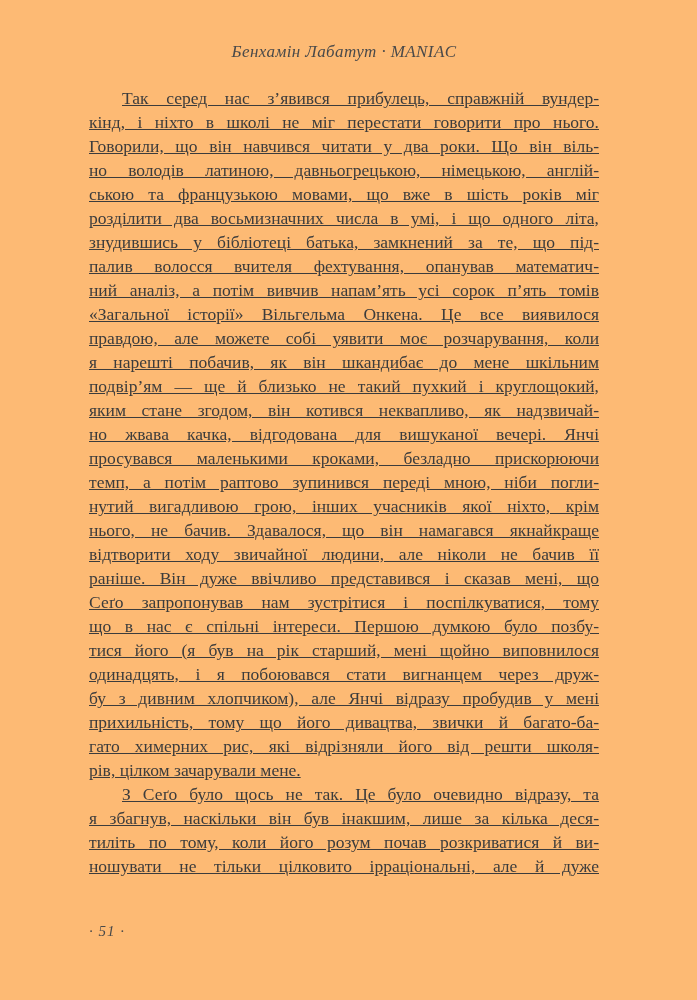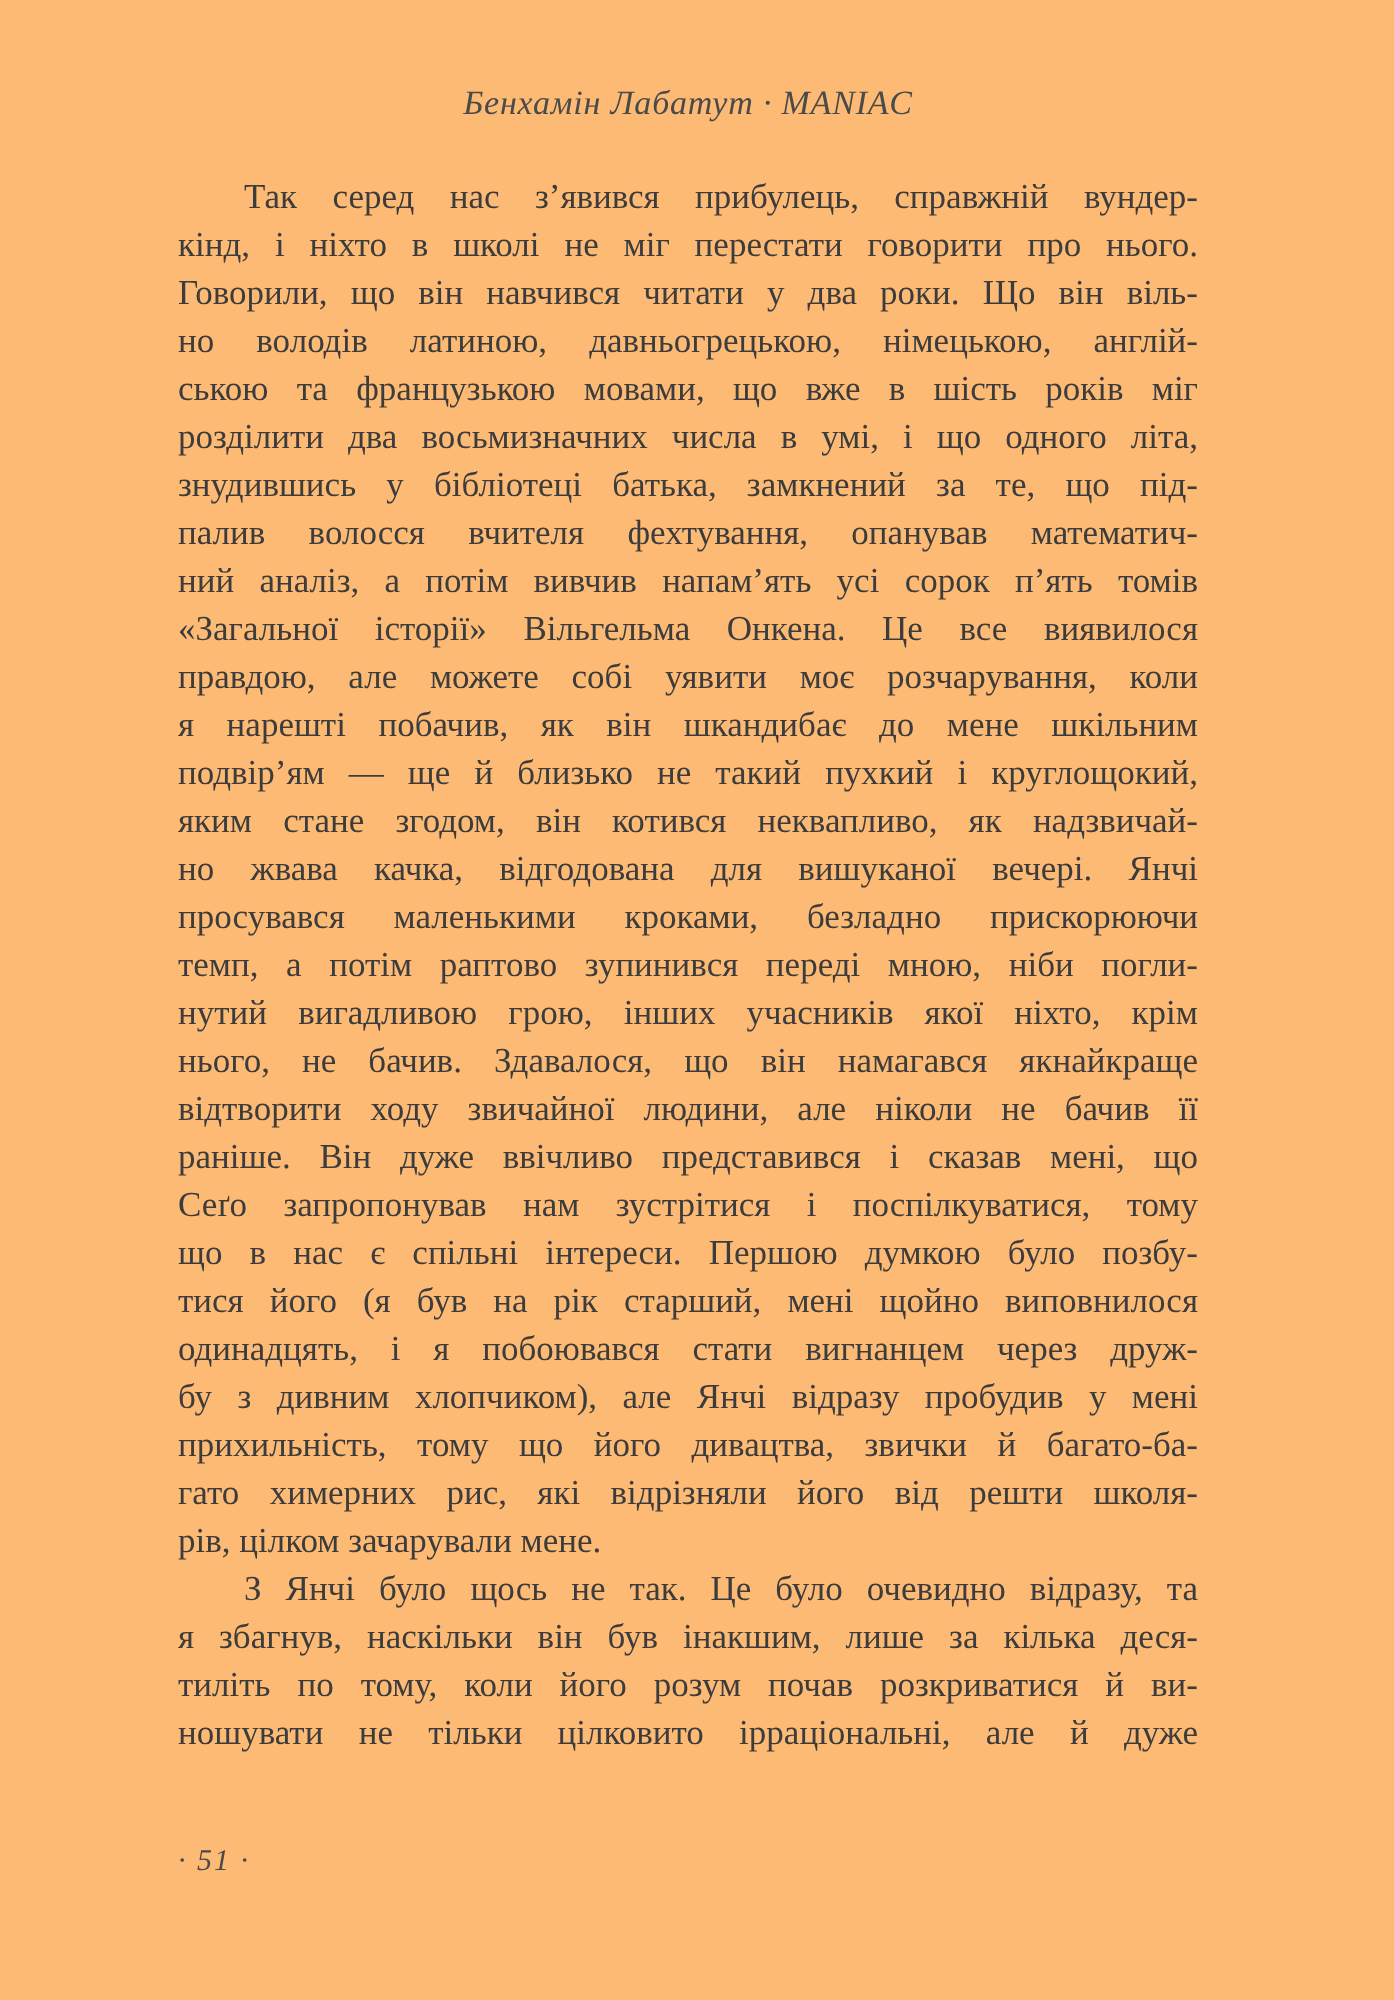--- a/index.html
+++ b/index.html
@@ -27,20 +27,21 @@
     color: #4a4a4a;
   }
   .text-block {
     position: absolute;
     left: 89px;
     top: 86px;
     width: 510px;
     font-size: 17.5px;
     line-height: 24px;
     color: #3c3c3c;
+    text-decoration: underline;
   }
   .line {
     text-align: justify;
     text-align-last: justify;
     height: 24px;
     overflow: hidden;
   }
   .line.indent {
     text-indent: 33px;
   }
@@ -88,20 +89,20 @@
       <div class="line">відтворити ходу звичайної людини, але ніколи не бачив її</div>
       <div class="line">раніше. Він дуже ввічливо представився і сказав мені, що</div>
       <div class="line">Сеґо запропонував нам зустрітися і поспілкуватися, тому</div>
       <div class="line">що в нас є спільні інтереси. Першою думкою було позбу-</div>
       <div class="line">тися його (я був на рік старший, мені щойно виповнилося</div>
       <div class="line">одинадцять, і я побоювався стати вигнанцем через друж-</div>
       <div class="line">бу з дивним хлопчиком), але Янчі відразу пробудив у мені</div>
       <div class="line">прихильність, тому що його дивацтва, звички й багато-ба-</div>
       <div class="line">гато химерних рис, які відрізняли його від решти школя-</div>
       <div class="line flush">рів, цілком зачарували мене.</div>
-      <div class="line indent">З Янчі було щось не так. Це було очевидно відразу, та</div>
+      <div class="line indent">З Сеґо було щось не так. Це було очевидно відразу, та</div>
       <div class="line">я збагнув, наскільки він був інакшим, лише за кілька деся-</div>
       <div class="line">тиліть по тому, коли його розум почав розкриватися й ви-</div>
       <div class="line">ношувати не тільки цілковито ірраціональні, але й дуже</div>
     </div>
 
   <div class="page-number">· 51 ·</div>
 </div>
 
 </body></html>

